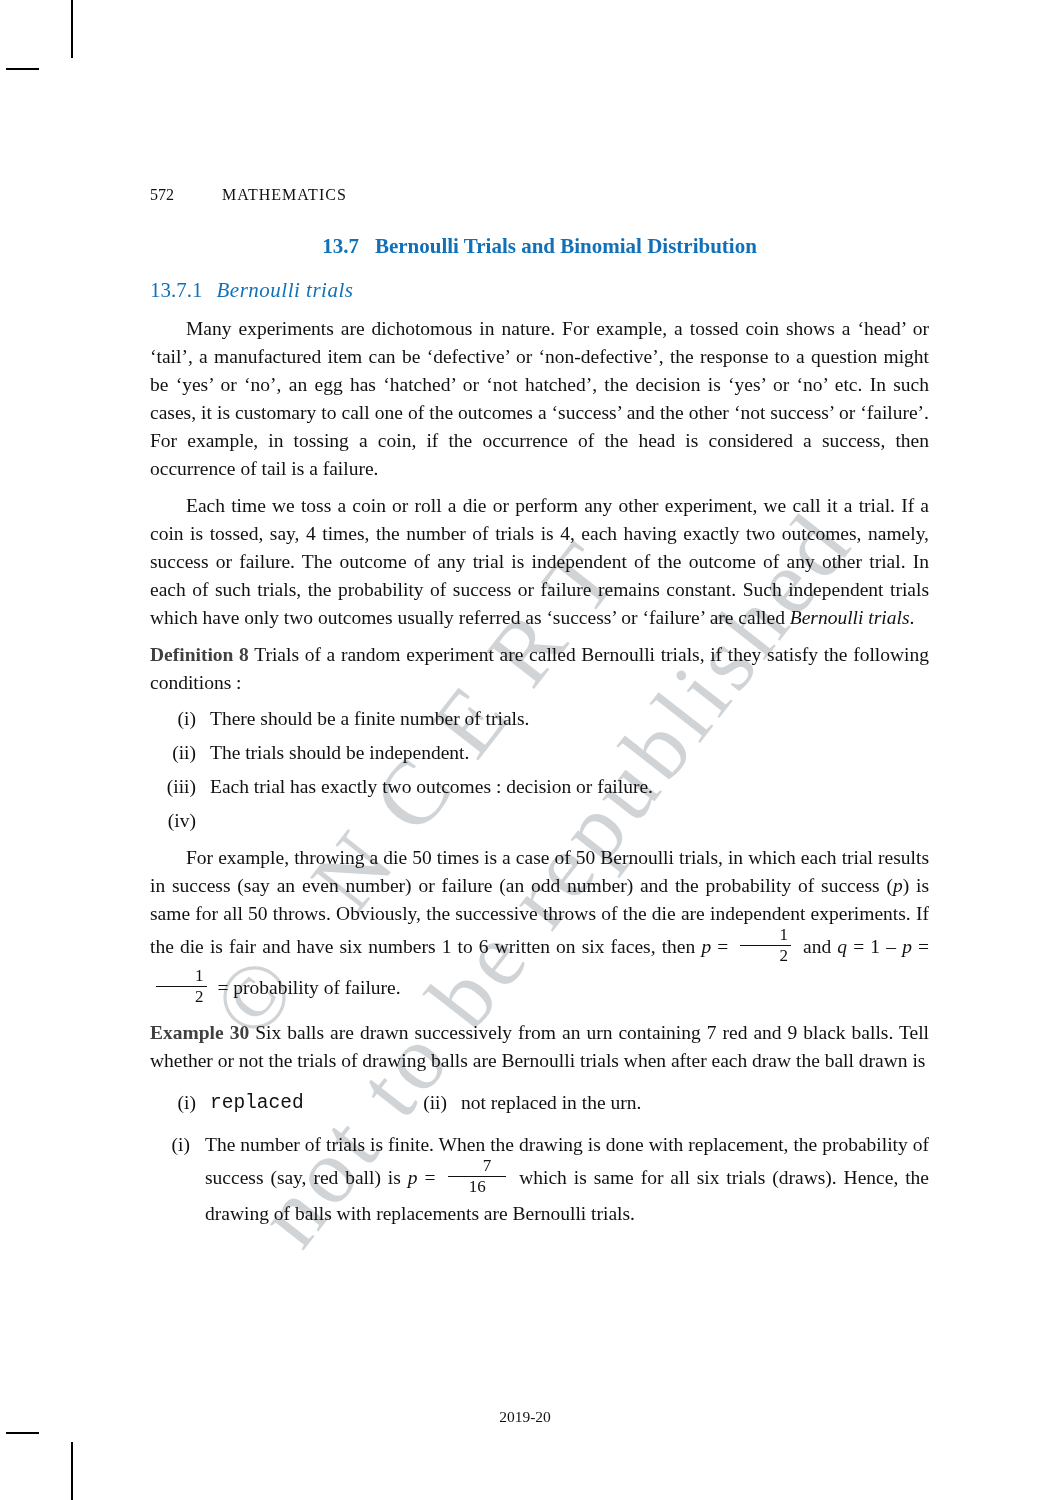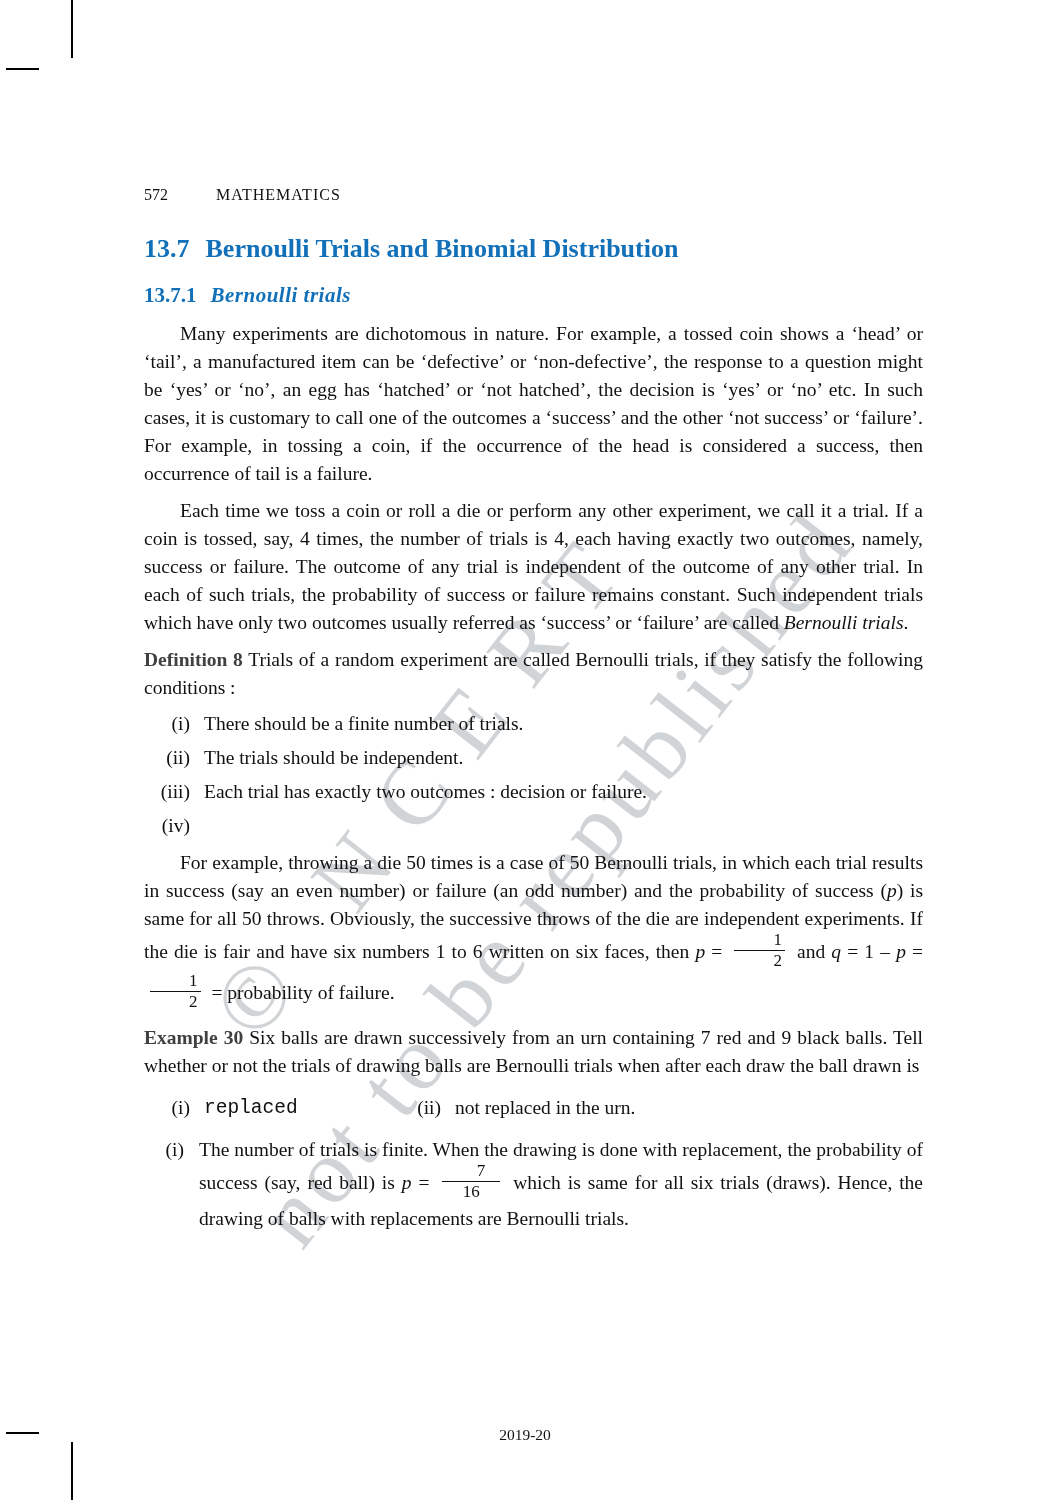--- a/index.html
+++ b/index.html
@@ -15,33 +15,33 @@
 
   .watermark {
     position:absolute; left:490px; top:828px;
     transform:translate(-50%,-50%) rotate(-52deg);
     text-align:center; color:#c2c6c9; opacity:0.75; z-index:0;
     white-space:nowrap; pointer-events:none;
   }
   .watermark .wm1 { font-size:92px; letter-spacing:34px; margin-bottom:58px; }
   .watermark .wm2 { font-size:92px; letter-spacing:6px; }
 
-  .content { position:absolute; left:144px; top:186px; width:779px; z-index:1; }
+  .content { position:absolute; left:150px; top:186px; width:779px; z-index:1; }
 
   .running-head { font-size:16px; color:#111; }
   .running-head .pg { display:inline-block; }
   .running-head .title { display:inline-block; margin-left:44px; letter-spacing:1px; }
 
   .blue { color:#404040; }
   .bold { font-weight:bold; }
   .it { font-style:italic; }
 
-  h1.section { margin:30px 0 4px 0; font-size:26px; color:#1170b8; font-weight:bold; }
+  h1.section { margin:30px 0 4px 0; font-size:21px; color:#1170b8; font-weight:bold;text-align:center; }
   h1.section .sec-num { margin-right:16px; }
-  h2.subsection { margin:19px 0 0 0; font-size:21px; color:#1170b8; font-weight:bold; }
+  h2.subsection { margin:19px 0 0 0; font-size:21px; color:#1170b8; font-weight:normal; }
   h2.subsection .sub-num { margin-right:14px; }
   h2.subsection .sub-title { font-style:italic; letter-spacing:0.5px; }
 
   p.body { font-size:19.5px; line-height:28px; text-align:justify; margin:9px 0 0 0; }
   p.indent { text-indent:36px; }
   p.first { margin-top:12px; }
 
   .cond-list { margin:8px 0 2px 0; }
   .cond-row { display:flex; font-size:19.5px; line-height:28px; margin-bottom:6px; }
   .cond-row .num { flex:none; width:46px; text-align:right; padding-right:14px; }
@@ -58,21 +58,21 @@
   .opt-row .opt1 { flex:none; width:177px;font-family:Liberation Mono, monospace; }
   .opt-row .num2 { flex:none; width:60px; text-align:right; padding-right:14px; }
 
   .solution-head { margin-top:16px; font-size:20px; }
 
   .sol-row { display:flex; font-size:19.5px; line-height:28px; margin-top:14px; }
   .sol-row .num { flex:none; width:40px; text-align:right; padding-right:15px; }
   .sol-row .txt { flex:1; text-align:justify; }
 
   .footer {
-    position:absolute; left:0; right:0; bottom:56px; text-align:center;
+    position:absolute; left:0; right:0; bottom:74px; text-align:center;
     font-size:15.5px; z-index:1;
   }
 </style>
 </head>
 <body>
 
 <div class="page">
 
   <div class="mark mark-top-v"></div>
   <div class="mark mark-top-h"></div>

